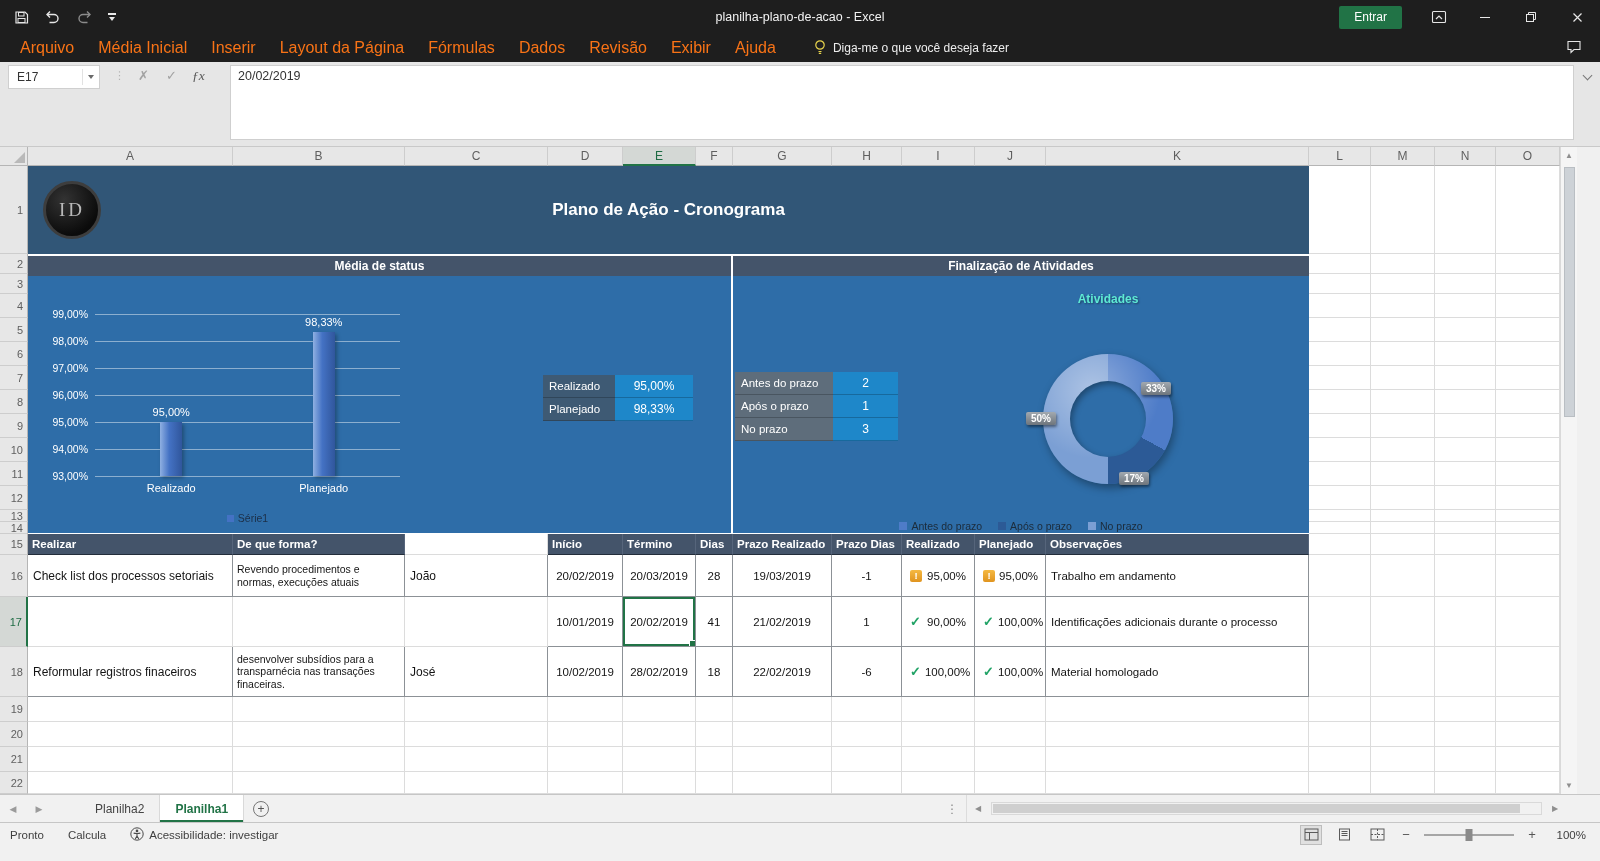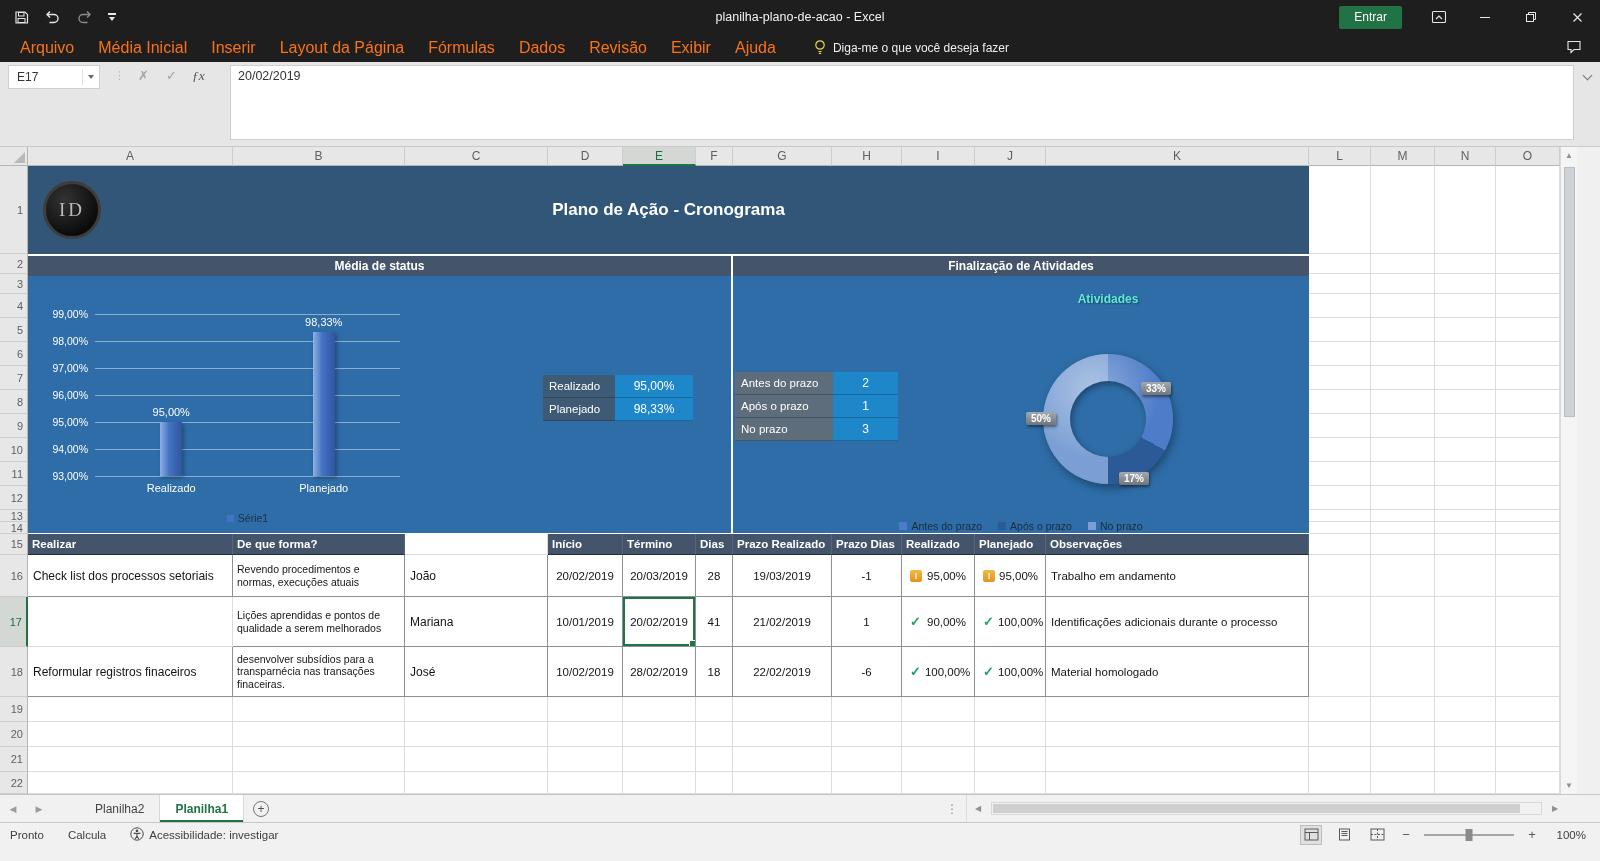--- a/index.html
+++ b/index.html
@@ -742,22 +742,20 @@
         <div class="t-cell t-c" style="grid-area: 17 / 9;">-1</div>
         <div class="t-cell t-ic" style="grid-area: 17 / 10;">
           <span class="ic-warn">!</span>
           <span class="ic-val">95,00%</span>
         </div>
         <div class="t-cell t-ic" style="grid-area: 17 / 11;">
           <span class="ic-warn">!</span>
           <span class="ic-val">95,00%</span>
         </div>
         <div class="t-cell t-obs" style="grid-area: 17 / 12;">Trabalho em andamento</div>
-        <div class="t-cell t-sm" style="grid-area: 18 / 3;">Lições aprendidas e pontos de qualidade a serem melhorados</div>
-        <div class="t-cell t-l" style="grid-area: 18 / 4;">Mariana</div>
         <div class="t-cell t-c" style="grid-area: 18 / 5;">10/01/2019</div>
         <div class="t-cell t-c t-selcell" style="grid-area: 18 / 6;">20/02/2019</div>
         <div class="t-cell t-c" style="grid-area: 18 / 7;">41</div>
         <div class="t-cell t-c" style="grid-area: 18 / 8;">21/02/2019</div>
         <div class="t-cell t-c" style="grid-area: 18 / 9;">1</div>
         <div class="t-cell t-ic" style="grid-area: 18 / 10;">
           <span class="ic-check">✓</span>
           <span class="ic-val">90,00%</span>
         </div>
         <div class="t-cell t-ic" style="grid-area: 18 / 11;">

